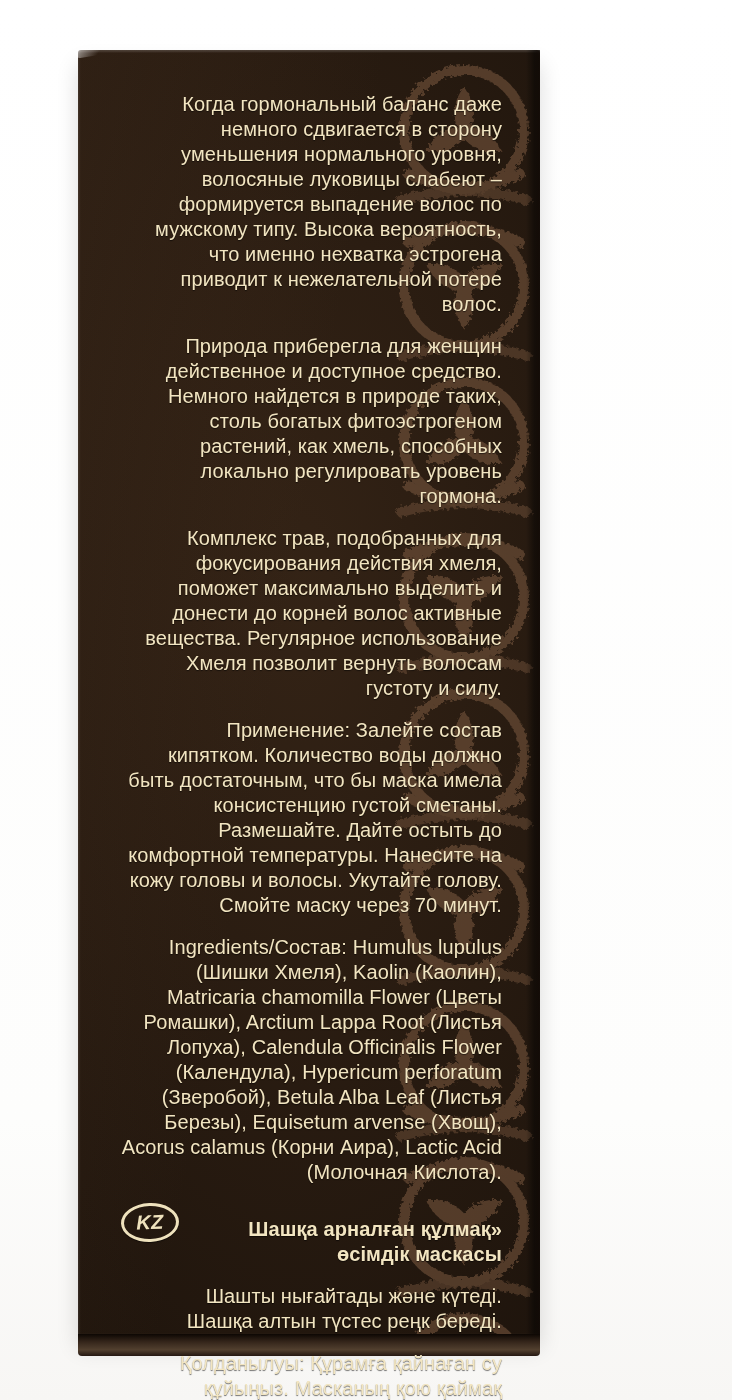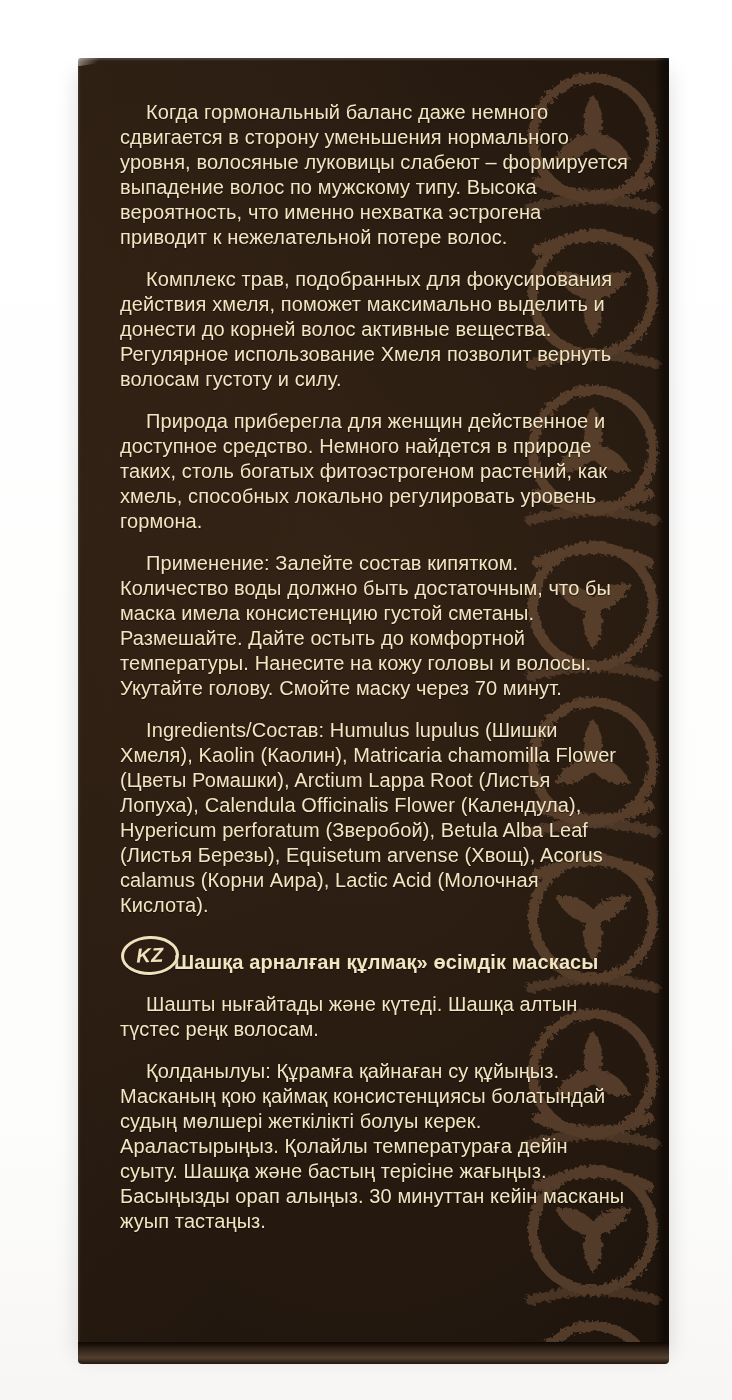--- a/index.html
+++ b/index.html
@@ -7,32 +7,33 @@
     position: relative;
     width: 732px;
     height: 1400px;
     overflow: hidden;
     background: linear-gradient(180deg, #ffffff 0%, #fdfdfc 80%, #f7f6f4 100%);
     font-family: "Liberation Sans", "DejaVu Sans", sans-serif;
   }
   .box {
     position: absolute;
     left: 78px;
-    top: 58px;
-    width: 591px;
+    top: 50px;
+    width: 462px;
     height: 1284px;
     background-color: #2a1c11;
     background-image:
       linear-gradient(100deg, rgba(110,76,50,.16), rgba(0,0,0,0) 45%),
       radial-gradient(95% 75% at 48% 42%, rgba(86,60,38,.22), rgba(0,0,0,.30));
     border-radius: 3px 3px 0 0;
     box-shadow:
       inset 0 2px 2px rgba(255,255,255,.14),
       inset 2px 0 2px rgba(255,255,255,.05),
       0 14px 22px rgba(0,0,0,.14);
+    text-align: right;
   }
   .corner-glare {
     position: absolute;
     left: -3px; top: -3px;
     width: 34px; height: 9px;
     background: linear-gradient(135deg, rgba(255,255,255,.85), rgba(255,255,255,0) 70%);
     transform: rotate(-9deg);
     border-radius: 5px;
     opacity: .7;
     pointer-events: none;
@@ -133,31 +134,31 @@
         </defs>
         <rect x="0" y="0" width="142" height="1284" fill="url(#knots)"></rect>
       </svg>
     </div>
 
     <div class="edge-right"></div>
     <div class="corner-glare"></div>
 
     <div class="content">
       <p>Когда гормональный баланс даже немного сдвигается в сторону уменьшения нормального уровня, волосяные луковицы слабеют – формируется выпадение волос по мужскому типу. Высока вероятность, что именно нехватка эстрогена приводит к нежелательной потере волос.</p>
+      <p>Природа приберегла для женщин действенное и доступное средство. Немного найдется в природе таких, столь богатых фитоэстрогеном растений, как хмель, способных локально регулировать уровень гормона.</p>
       <p>Комплекс трав, подобранных для фокусирования действия хмеля, поможет максимально выделить и донести до корней волос активные вещества. Регулярное использование Хмеля позволит вернуть волосам густоту и силу.</p>
-      <p>Природа приберегла для женщин действенное и доступное средство. Немного найдется в природе таких, столь богатых фитоэстрогеном растений, как хмель, способных локально регулировать уровень гормона.</p>
       <p>Применение: Залейте состав кипятком. Количество воды должно быть достаточным, что бы маска имела консистенцию густой сметаны. Размешайте. Дайте остыть до комфортной температуры. Нанесите на кожу головы и волосы. Укутайте голову. Смойте маску через 70 минут.</p>
       <p>Ingredients/Состав: Humulus lupulus (Шишки Хмеля), Kaolin (Каолин), Matricaria chamomilla Flower (Цветы Ромашки), Arctium Lappa Root (Листья Лопуха), Calendula Officinalis Flower (Календула), Hypericum perforatum (Зверобой), Betula Alba Leaf (Листья Березы), Equisetum arvense (Хвощ), Acorus calamus (Корни Аира), Lactic Acid (Молочная Кислота).</p>
 
       <div class="kz-section">
         <div class="kz-badge">
           <span>KZ</span>
         </div>
         <p class="kz-title">Шашқа арналған құлмақ» өсімдік маскасы</p>
       </div>
 
-      <p>Шашты нығайтады және күтеді. Шашқа алтын түстес реңк волосам.</p>
+      <p>Шашты нығайтады және күтеді. Шашқа алтын түстес реңк береді.</p>
       <p>Қолданылуы: Құрамға қайнаған су құйыңыз. Масканың қою қаймақ консистенциясы болатындай судың мөлшері жеткілікті болуы керек. Араластырыңыз. Қолайлы температураға дейін суыту. Шашқа және бастың терісіне жағыңыз. Басыңызды орап алыңыз. 30 минуттан кейін масканы жуып тастаңыз.</p>
     </div>
 
     <div class="fold"></div>
   </div>
 </div>
 
 </body></html>

